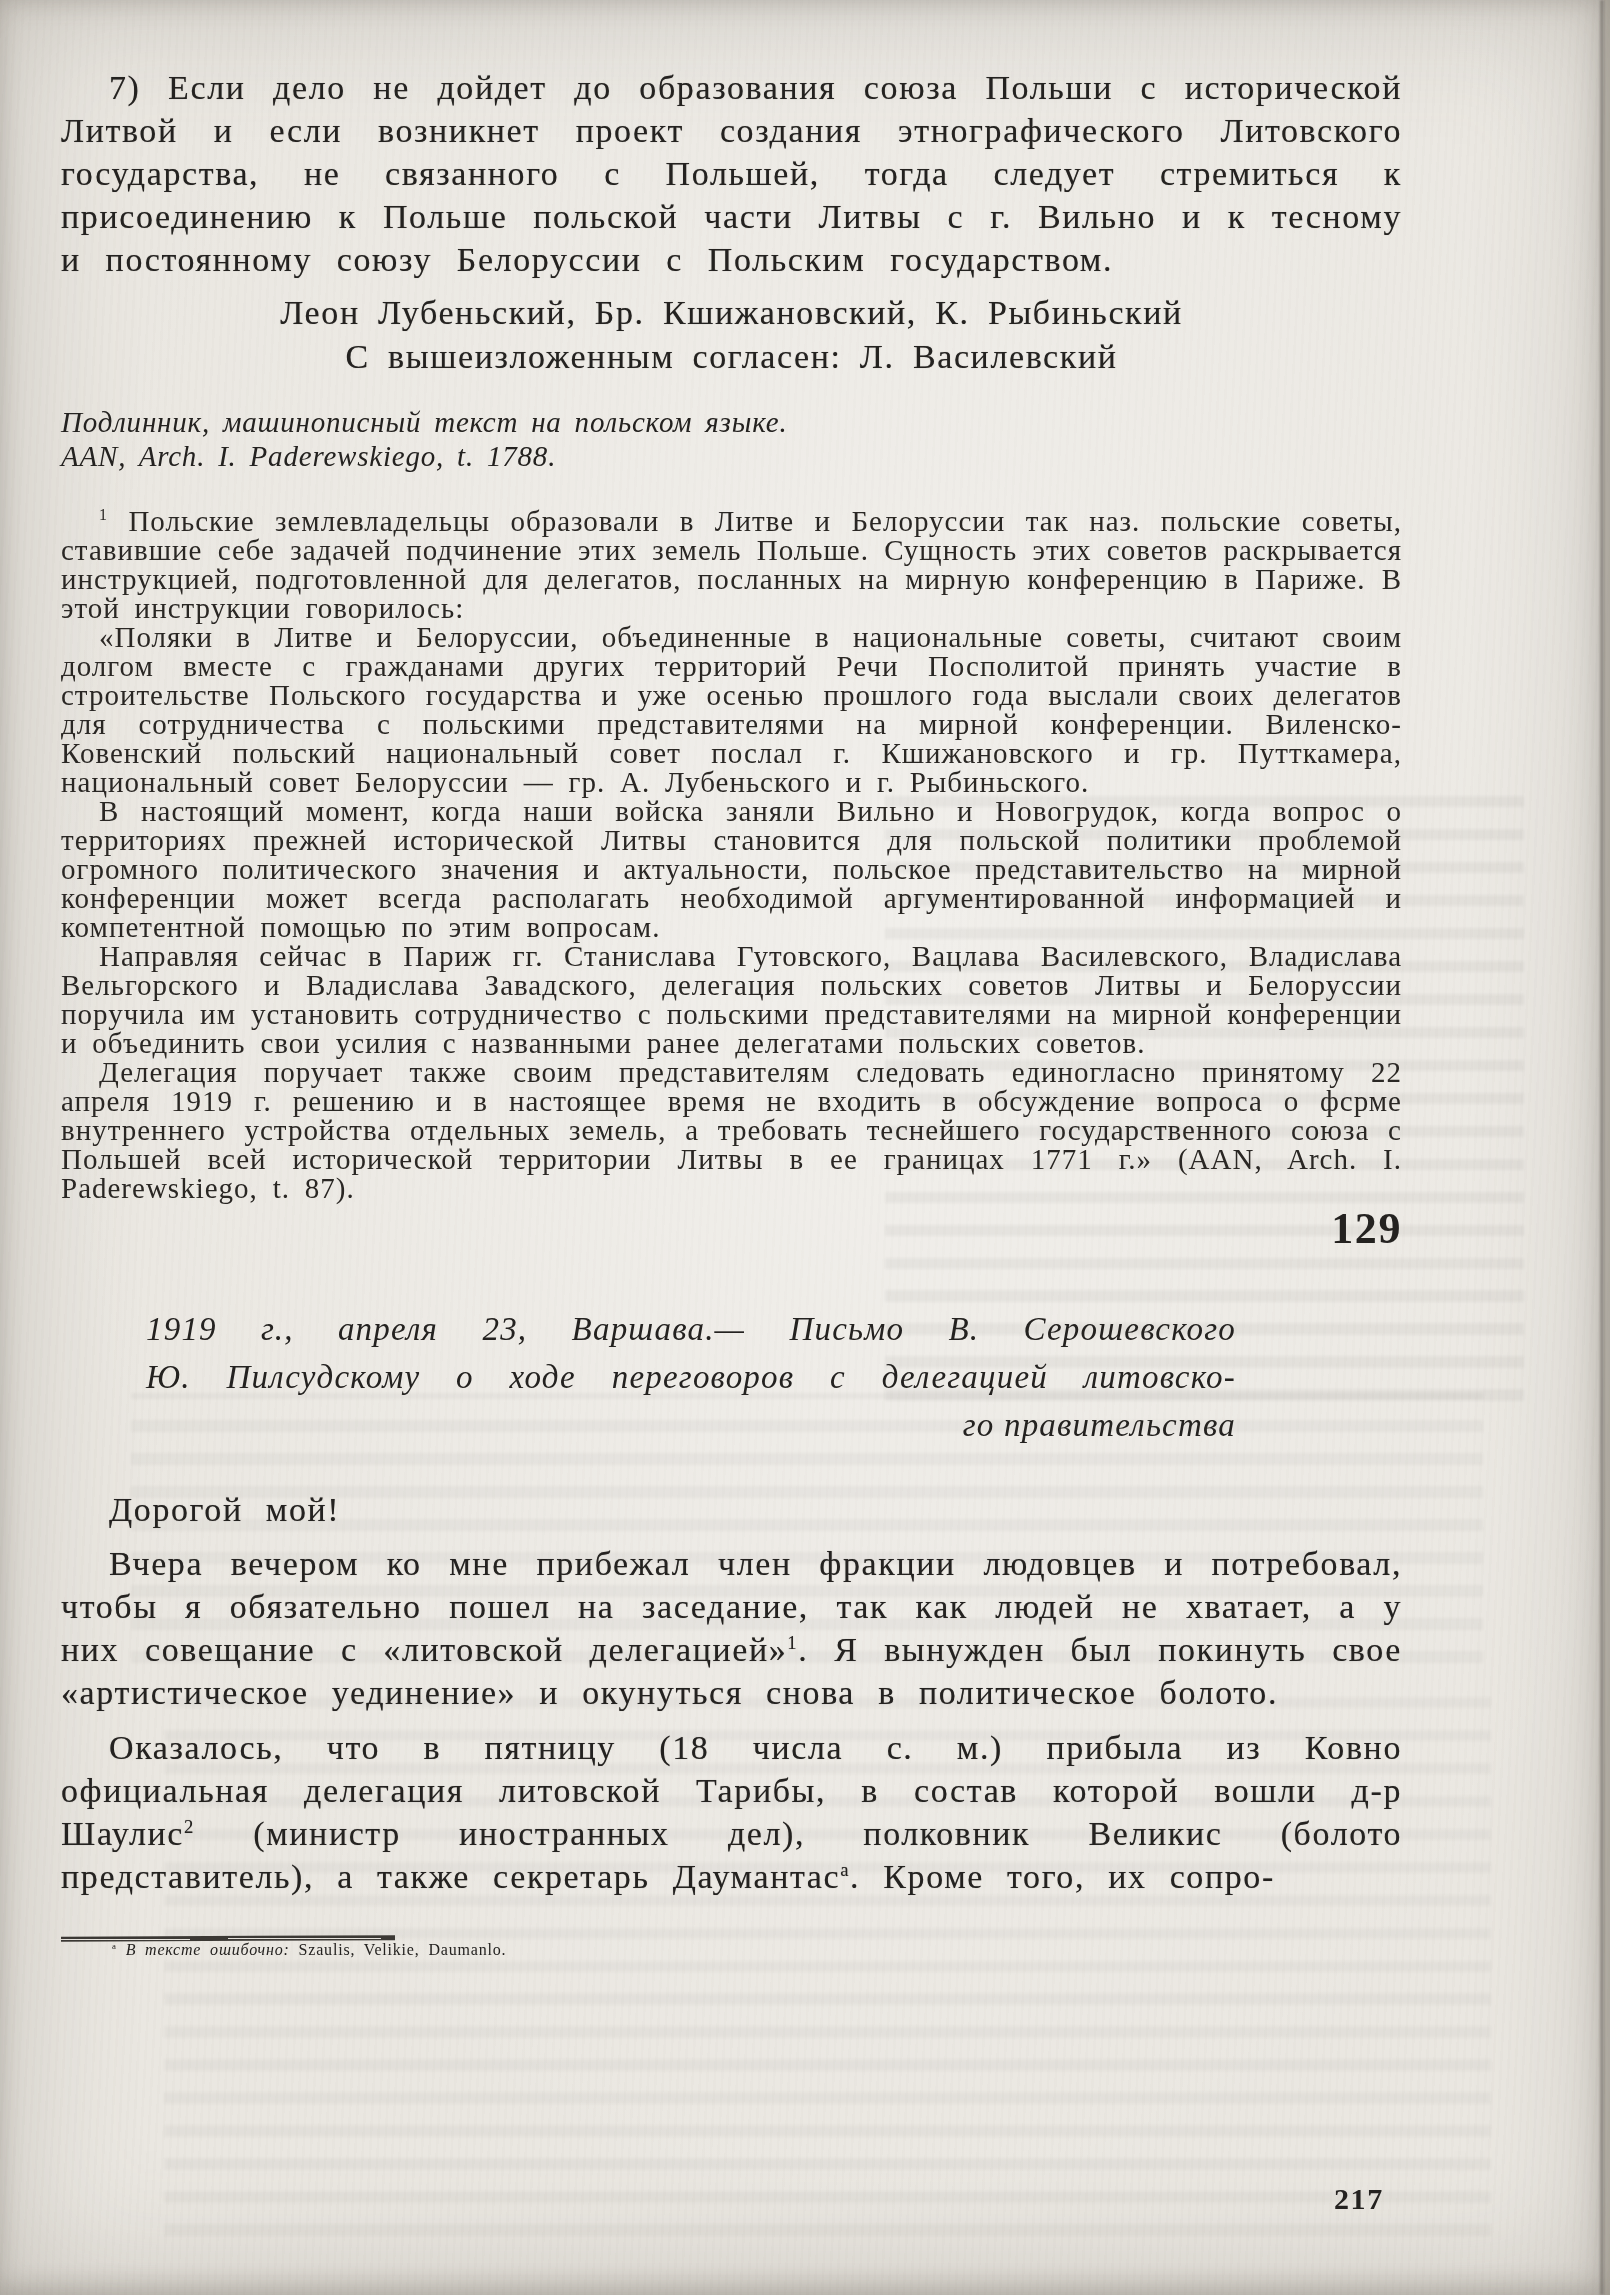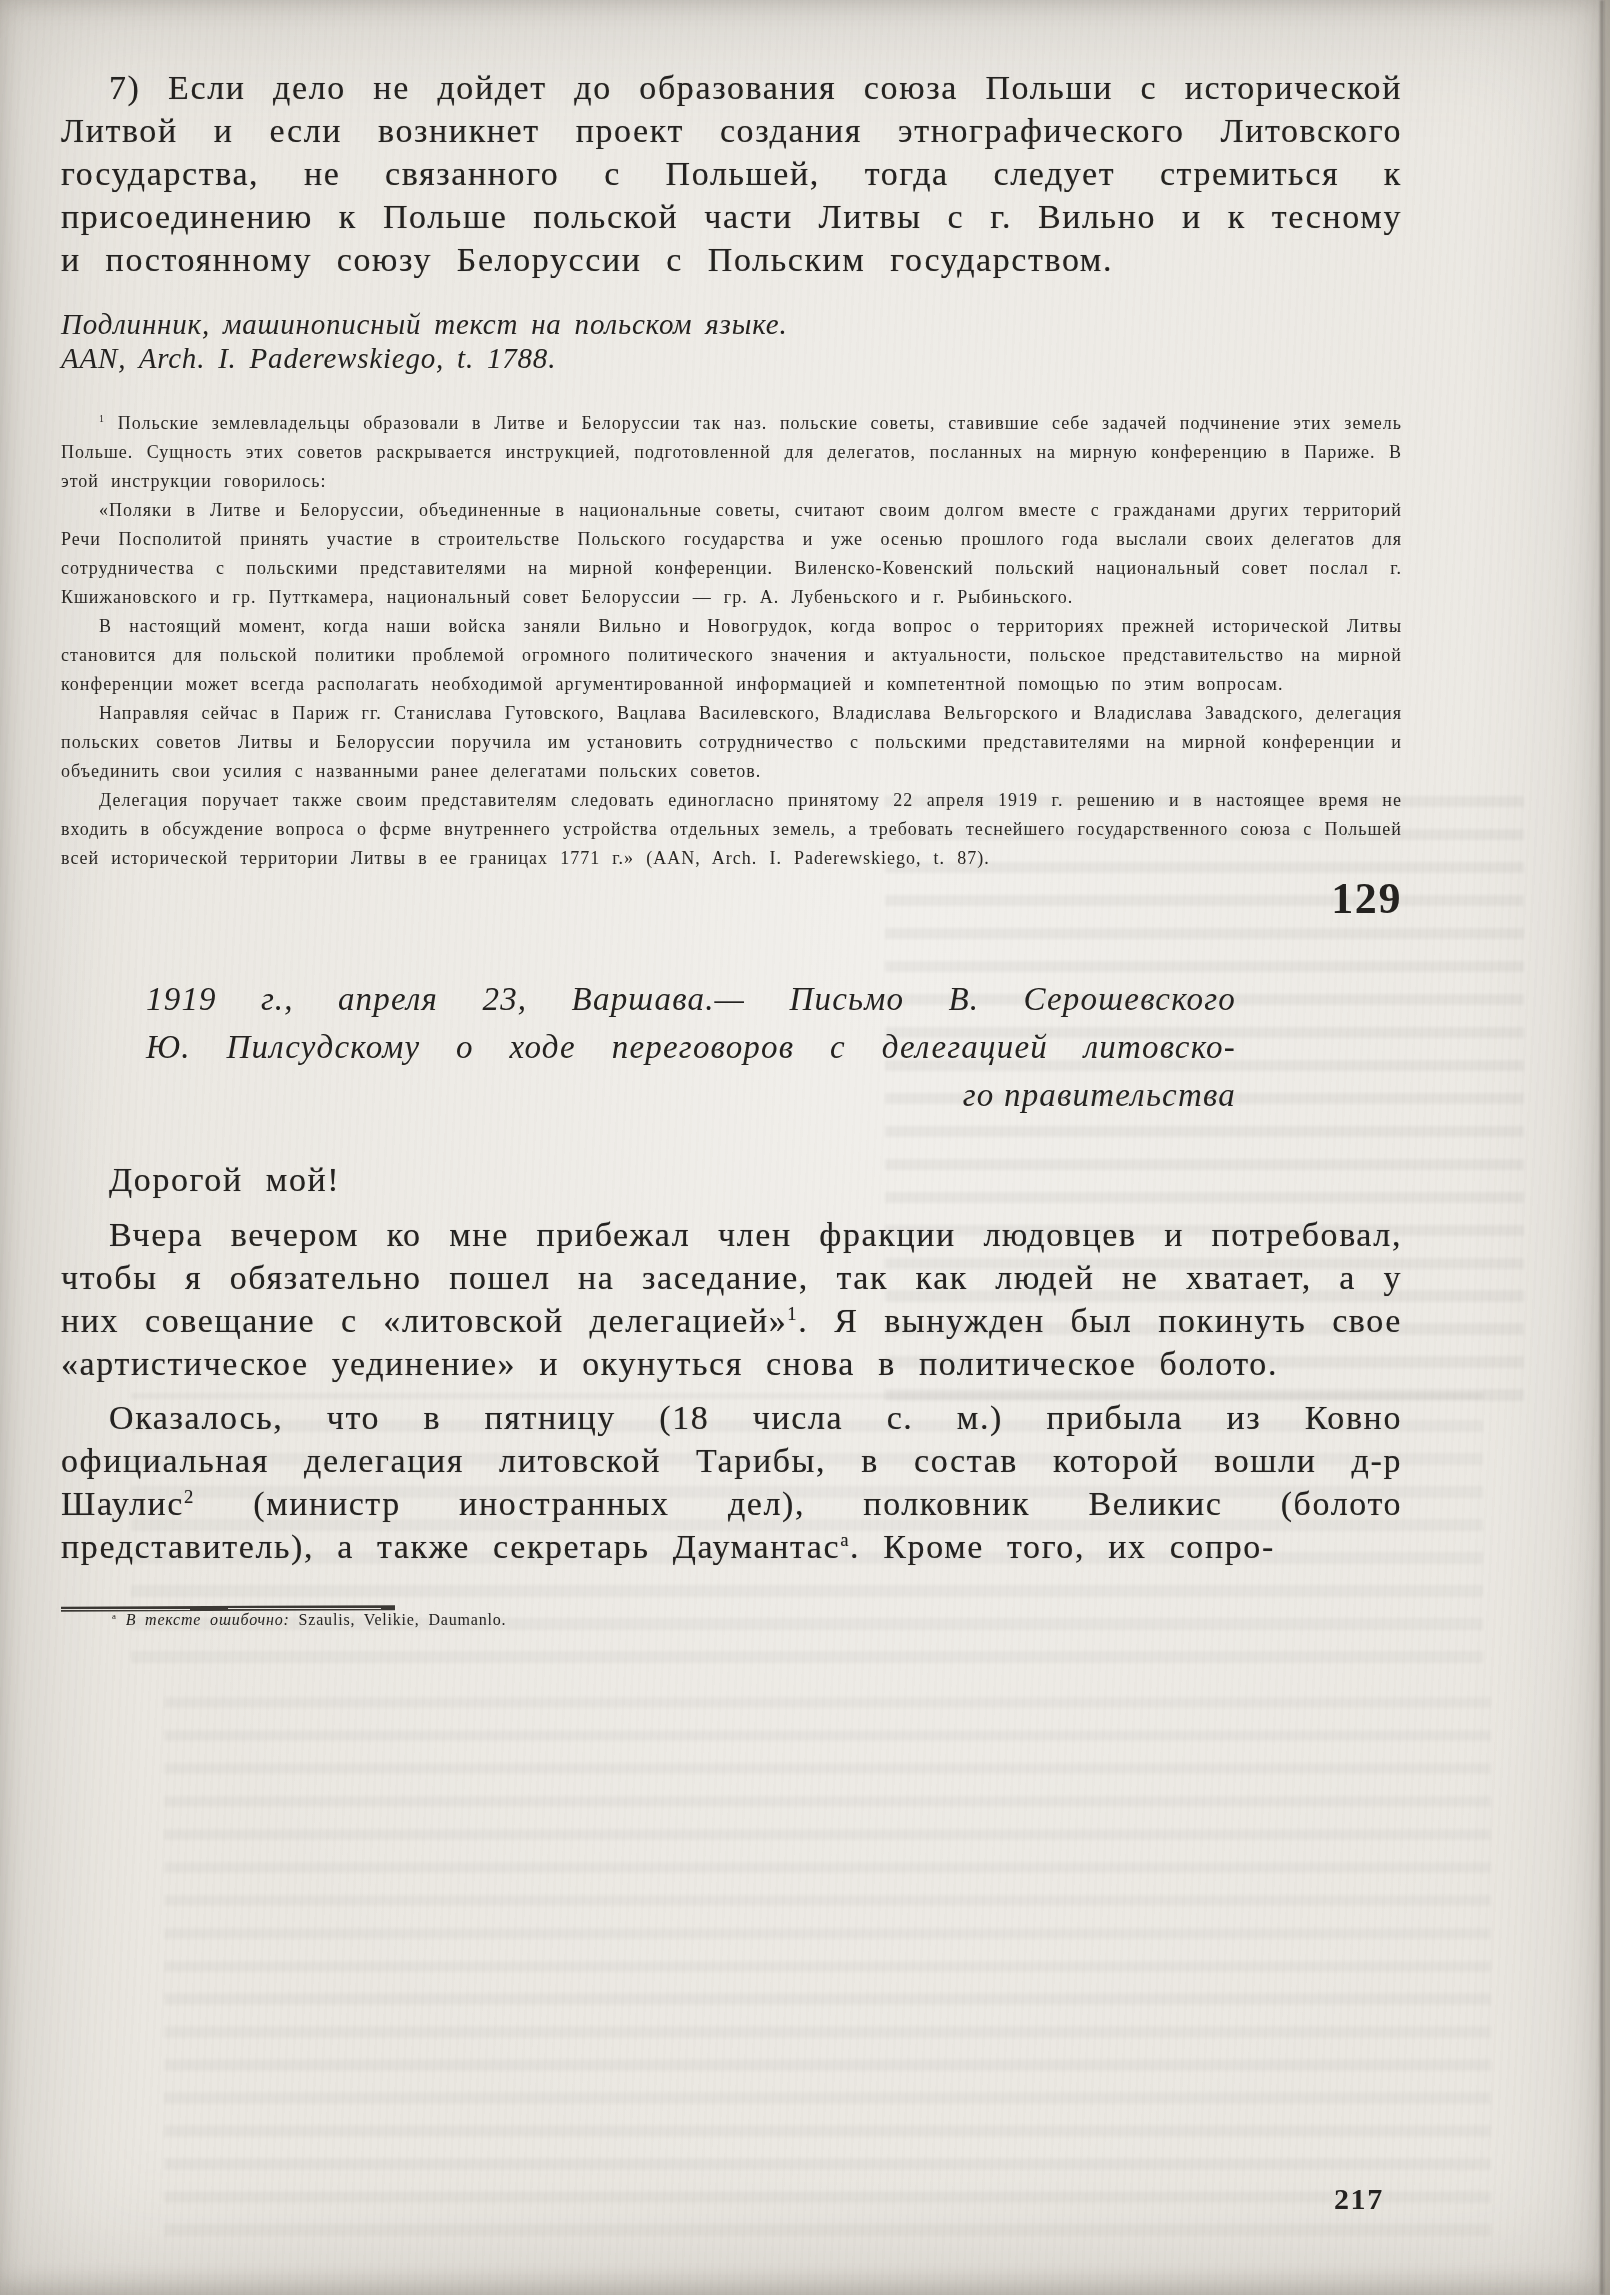--- a/index.html
+++ b/index.html
@@ -22,21 +22,21 @@
   .g1{left:885px;top:778px;width:639px;height:623px;}
   .g2{left:131px;top:1393px;width:1352px;height:270px;opacity:.04;}
   .g3{left:164px;top:1679px;width:1327px;height:557px;opacity:.035;}
 
   .content{position:absolute;left:61px;top:66px;width:1341px;}
   .main-text{font-size:34px;line-height:43px;text-align:justify;margin:0;
     letter-spacing:1.6px;word-spacing:14.7px;text-indent:48px;
     text-shadow:0 0 0.8px rgba(45,42,38,.45);}
   .signatures{margin-top:9.8px;text-align:center;font-size:34px;line-height:44px;letter-spacing:1.6px;word-spacing:8.2px;text-shadow:0 0 0.8px rgba(45,42,38,.45);}
   .provenance{margin-top:26px;font-style:italic;font-size:29px;line-height:34px;letter-spacing:0.8px;word-spacing:4.9px;}
-  .footnote{margin-top:34px;font-size:18px;line-height:29px;text-align:justify;letter-spacing:1px;word-spacing:6.6px;color:#2a2724;}
+  .footnote{margin-top:34px;font-size:29px;line-height:29px;text-align:justify;letter-spacing:1px;word-spacing:6.6px;color:#2a2724;}
   .footnote p{margin:0;text-indent:38px;}
   .doc-number{text-align:right;font-weight:bold;font-size:44px;letter-spacing:1.6px;}
   .doc-heading{margin-top:51px;margin-left:85px;width:1090px;font-style:italic;font-size:33px;line-height:48px;letter-spacing:1.2px;}
   .doc-heading .jline{text-align:justify;text-align-last:justify;}
   .doc-heading .cline{text-align:right;font-style:italic;}
   .letter{margin-top:39px;}
   .letter p{font-size:34px;line-height:43px;text-align:justify;margin:0;
     letter-spacing:1.6px;word-spacing:13px;text-indent:48px;text-shadow:0 0 0.8px rgba(45,42,38,.45);}
   .letter p.spaced{margin-top:11.5px;}
   .salutation{text-align:left !important;}
@@ -55,20 +55,24 @@
   <div class="ghost g1"></div>
   <div class="ghost g2"></div>
   <div class="ghost g3"></div>
   <div class="scan-edge-right2"></div>
   <div class="scan-edge-right"></div>
 
   <div class="content">
 
     <p class="main-text">7) Если дело не дойдет до образования союза Польши с исторической Литвой и если возникнет проект создания этнографического Литовского государства, не связанного с Польшей, тогда следует стремиться к присоединению к Польше польской части Литвы с г. Вильно и к тесному и постоянному союзу Белоруссии с Польским государством.</p>
 
+    <div class="signatures">
+      <div>Леон Лубеньский, Бр. Кшижановский, К. Рыбиньский</div>
+      <div>С вышеизложенным согласен: Л. Василевский</div>
+    </div>
 
     <div class="provenance">
       <div>Подлинник, машинописный текст на польском языке.</div>
       <div>AAN, Arch. I. Paderewskiego, t. 1788.</div>
     </div>
 
     <div class="footnote">
       <p><sup>1</sup> <span>Польские землевладельцы образовали в Литве и Белоруссии так наз. польские советы, ставившие себе задачей подчинение этих земель Польше. Сущность этих советов раскрывается инструкцией, подготовленной для делегатов, посланных на мирную конференцию в Париже. В этой инструкции говорилось:</span></p>
       <p>«Поляки в Литве и Белоруссии, объединенные в национальные советы, считают своим долгом вместе с гражданами других территорий Речи Посполитой принять участие в строительстве Польского государства и уже осенью прошлого года выслали своих делегатов для сотрудничества с польскими представителями на мирной конференции. Виленско-Ковенский польский национальный совет послал г. Кшижановского и гр. Путткамера, национальный совет Белоруссии — гр. А. Лубеньского и г. Рыбиньского.</p>
       <p>В настоящий момент, когда наши войска заняли Вильно и Новогрудок, когда вопрос о территориях прежней исторической Литвы становится для польской политики проблемой огромного политического значения и актуальности, польское представительство на мирной конференции может всегда располагать необходимой аргументированной информацией и компетентной помощью по этим вопросам.</p>

